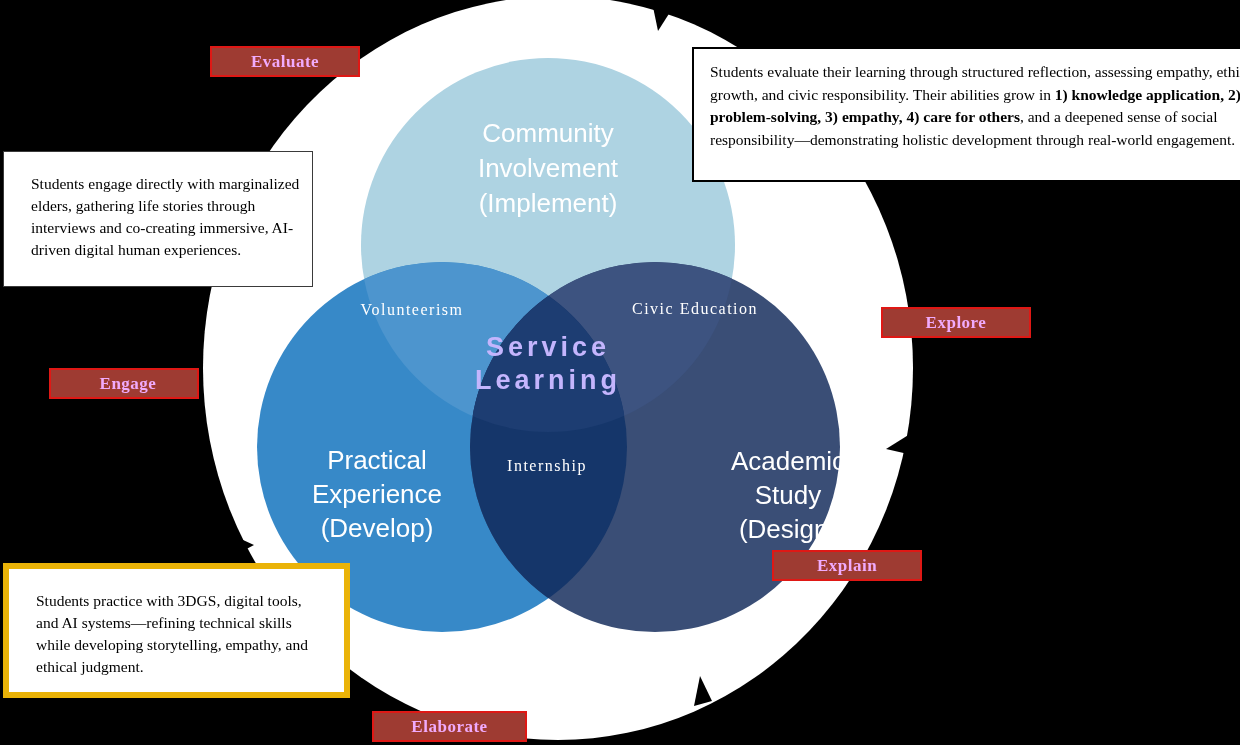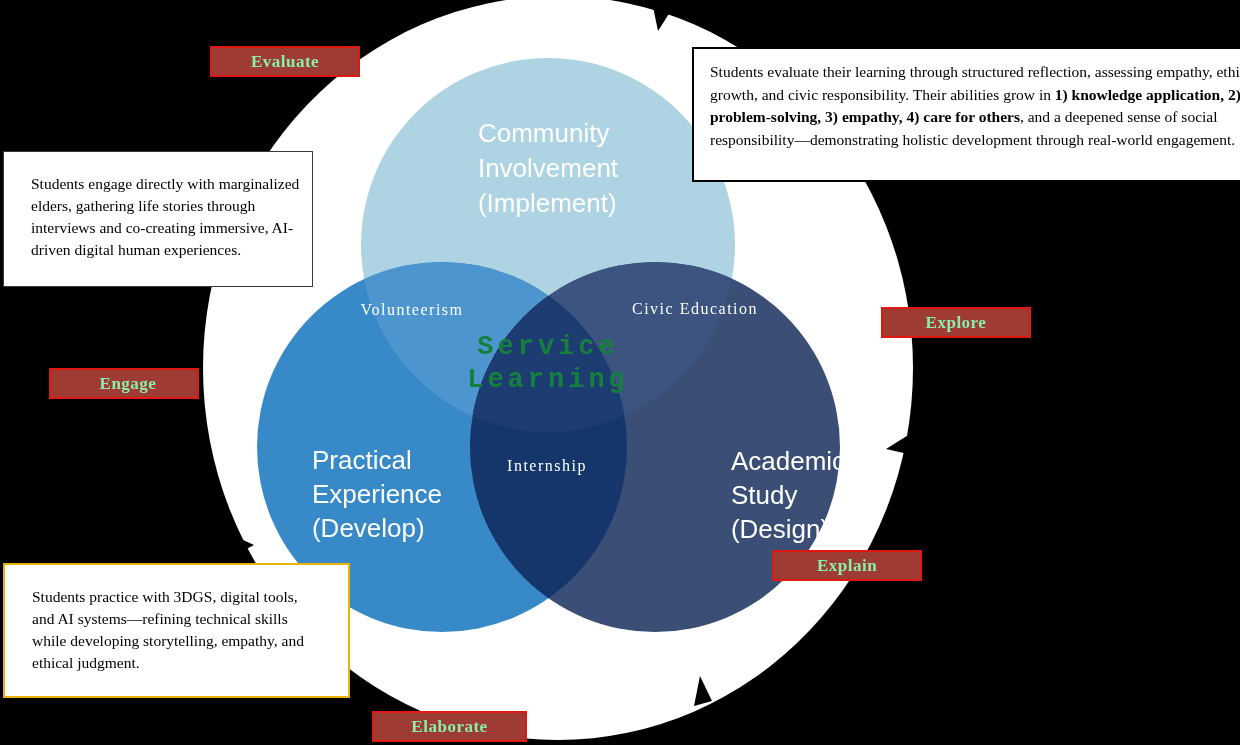--- a/index.html
+++ b/index.html
@@ -9,38 +9,38 @@
     background:#000;
     overflow:hidden;
     font-family:"Liberation Serif", serif;
   }
   .stage svg{position:absolute;left:0;top:0;}
 
   
   .circle-label{
     position:absolute;
     transform:translateX(-50%);
-    text-align:left;
+    text-align:center;
     color:#ffffff;
     font-family:"Liberation Sans", sans-serif;
     font-size:26px;
     font-weight:400;
     line-height:35px;
     white-space:nowrap;
   }
   .label-practical{line-height:34px;}
   .label-academic{line-height:34px;margin-left:48px;}
 
   
   .center-title{
     position:absolute;
     transform:translateX(-50%);
     text-align:center;
-    color:#15803d;
-    font-family:Liberation Mono, monospace;
+    color:#c4b5fd;
+    font-family:Liberation Sans, sans-serif;
     font-size:27px;
     font-weight:700;
     letter-spacing:4px;
     line-height:33px;
     white-space:nowrap;
   }
 
   
   .overlap-label{
     position:absolute;
@@ -53,21 +53,21 @@
   }
 
   
   .stage-tag{
     position:absolute;
     width:150px;height:31px;
     box-sizing:border-box;
     display:flex;align-items:center;justify-content:center;
     background:#9E3B32;
     border:2px solid #DF1815;
-    color:#86efac;
+    color:#f0abfc;
     font-family:"Liberation Serif", serif;
     font-weight:700;
     font-size:17px;
     letter-spacing:0.5px;
   }
 
   
   .note{
     position:absolute;
     box-sizing:border-box;
@@ -83,21 +83,21 @@
     padding:21px 12px 0 27px;
   }
   .note-evaluate{
     left:692px;top:47px;width:580px;height:135px;
     border:2px solid #000000;
     padding:12px 12px 0 16px;
     line-height:22.5px;
   }
   .note-elaborate{
     left:3px;top:563px;width:347px;height:135px;
-    border:2px solid #eab308;
+    border:6px solid #eab308;
     padding:21px 26px 0 27px;
   }
 </style>
 </head>
 <body>
 
 <div class="stage">
 
   <svg width="1240" height="745" viewBox="0 0 1240 745">
     <defs>

